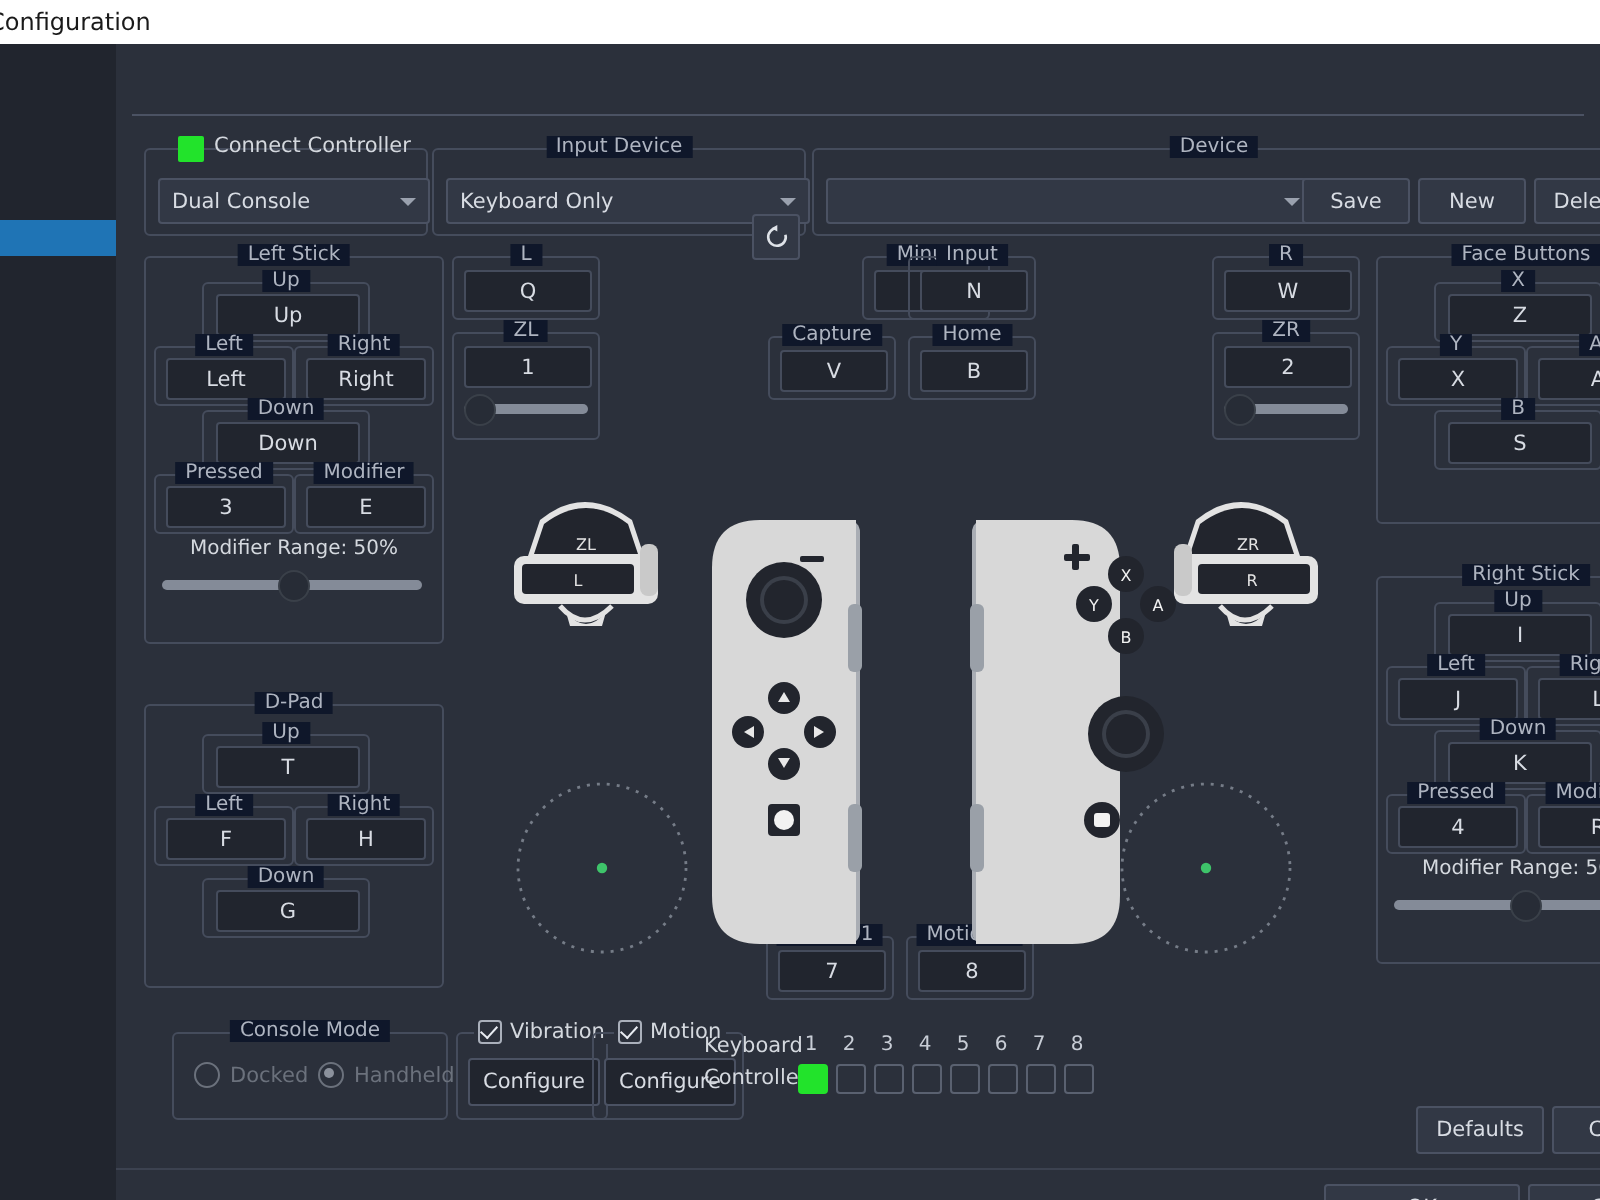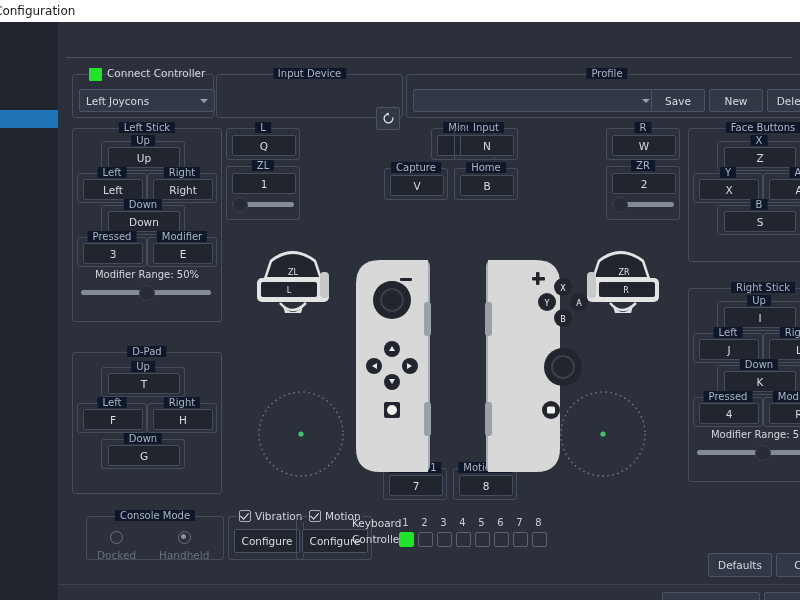--- a/index.html
+++ b/index.html
@@ -84,21 +84,21 @@
 
   
   .cbx{position:absolute;display:flex;align-items:center;gap:4px;font-size:10.5px;color:#d4d8de;white-space:nowrap;}
   .cbx .box{width:10px;height:10px;border:1px solid #aab0bb;border-radius:2px;background:#2b303b;position:relative;}
   .cbx .box:after{
     content:"";position:absolute;left:2px;top:0px;width:4px;height:7px;
     border:solid #e8ecf2;border-width:0 1.6px 1.6px 0;transform:rotate(42deg);
   }
 
   
-  .radio{position:absolute;display:flex;align-items:center;gap:5px;font-size:10.5px;color:#6b717c;white-space:nowrap;flex-direction:column;}
+  .radio{position:absolute;display:flex;align-items:center;gap:5px;font-size:10.5px;color:#6b717c;white-space:nowrap;}
   .radio .dot{width:11px;height:11px;border-radius:50%;border:1.5px solid #6b717c;position:relative;}
   .radio.on .dot:after{content:"";position:absolute;left:2px;top:2px;width:5px;height:5px;border-radius:50%;background:#8b919c;}
 
   
   .ctrlbox{position:absolute;width:13px;height:13px;border:1px solid #5a6170;border-radius:2px;background:#2b303b;}
   .ctrlbox.on{background:#22e32b;border-color:#22e32b;}
   .ctrlnum{position:absolute;font-size:10px;color:#c8cdd6;text-align:center;width:13px;}
   .ctrllabel{position:absolute;font-size:10.5px;color:#d4d8de;white-space:nowrap;}
 
   .connect-led{position:absolute;width:13px;height:13px;background:#22e32b;border-radius:1px;}
@@ -128,37 +128,41 @@
   </div>
 
   <div class="window">
 
     <div class="tabline"></div>
 
     <div class="group lbl-left" style="left:14px;top:52px;width:140px;height:42px;">
       <div class="connect-led" style="left:16px;top:-7px;"></div>
       <div class="connect-text" style="left:34px;top:-8px;">Connect Controller</div>
       <div class="combo" style="left:6px;top:14px;width:122px;height:21px;">
-        <span class="ctext">Left Joycons</span>
+        <span class="ctext">Dual Console</span>
         <span class="carrow"></span>
       </div>
     </div>
 
     <div class="group" style="left:158px;top:52px;width:185px;height:42px;">
       <div class="glabel">Input Device</div>
+      <div class="combo" style="left:6px;top:14px;width:168px;height:21px;">
+        <span class="ctext">Keyboard Only</span>
+        <span class="carrow"></span>
+      </div>
     </div>
     <div class="refreshbtn" style="left:318px;top:85px;width:22px;height:21px;">
       <svg width="13" height="13" viewBox="0 0 16 16">
         <path d="M8 2.6a5.4 5.4 0 1 0 5.2 4" fill="none" stroke="#dfe3e9" stroke-width="1.6"></path>
         <path d="M8.2 0.6 L8.2 4.6 L4.6 2.6 Z" fill="#dfe3e9"></path>
       </svg>
     </div>
 
     <div class="group" style="left:348px;top:52px;width:400px;height:42px;">
-      <div class="glabel">Profile</div>
+      <div class="glabel">Device</div>
       <div class="combo" style="left:6px;top:14px;width:230px;height:21px;">
         <span class="ctext"></span>
         <span class="carrow"></span>
       </div>
       <div class="btn" style="left:244px;top:14px;width:52px;height:21px;">Save</div>
       <div class="btn" style="left:302px;top:14px;width:52px;height:21px;">New</div>
       <div class="btn" style="left:360px;top:14px;width:52px;height:21px;">Delete</div>
     </div>
 
     <div class="group" style="left:14px;top:106px;width:148px;height:192px;">

